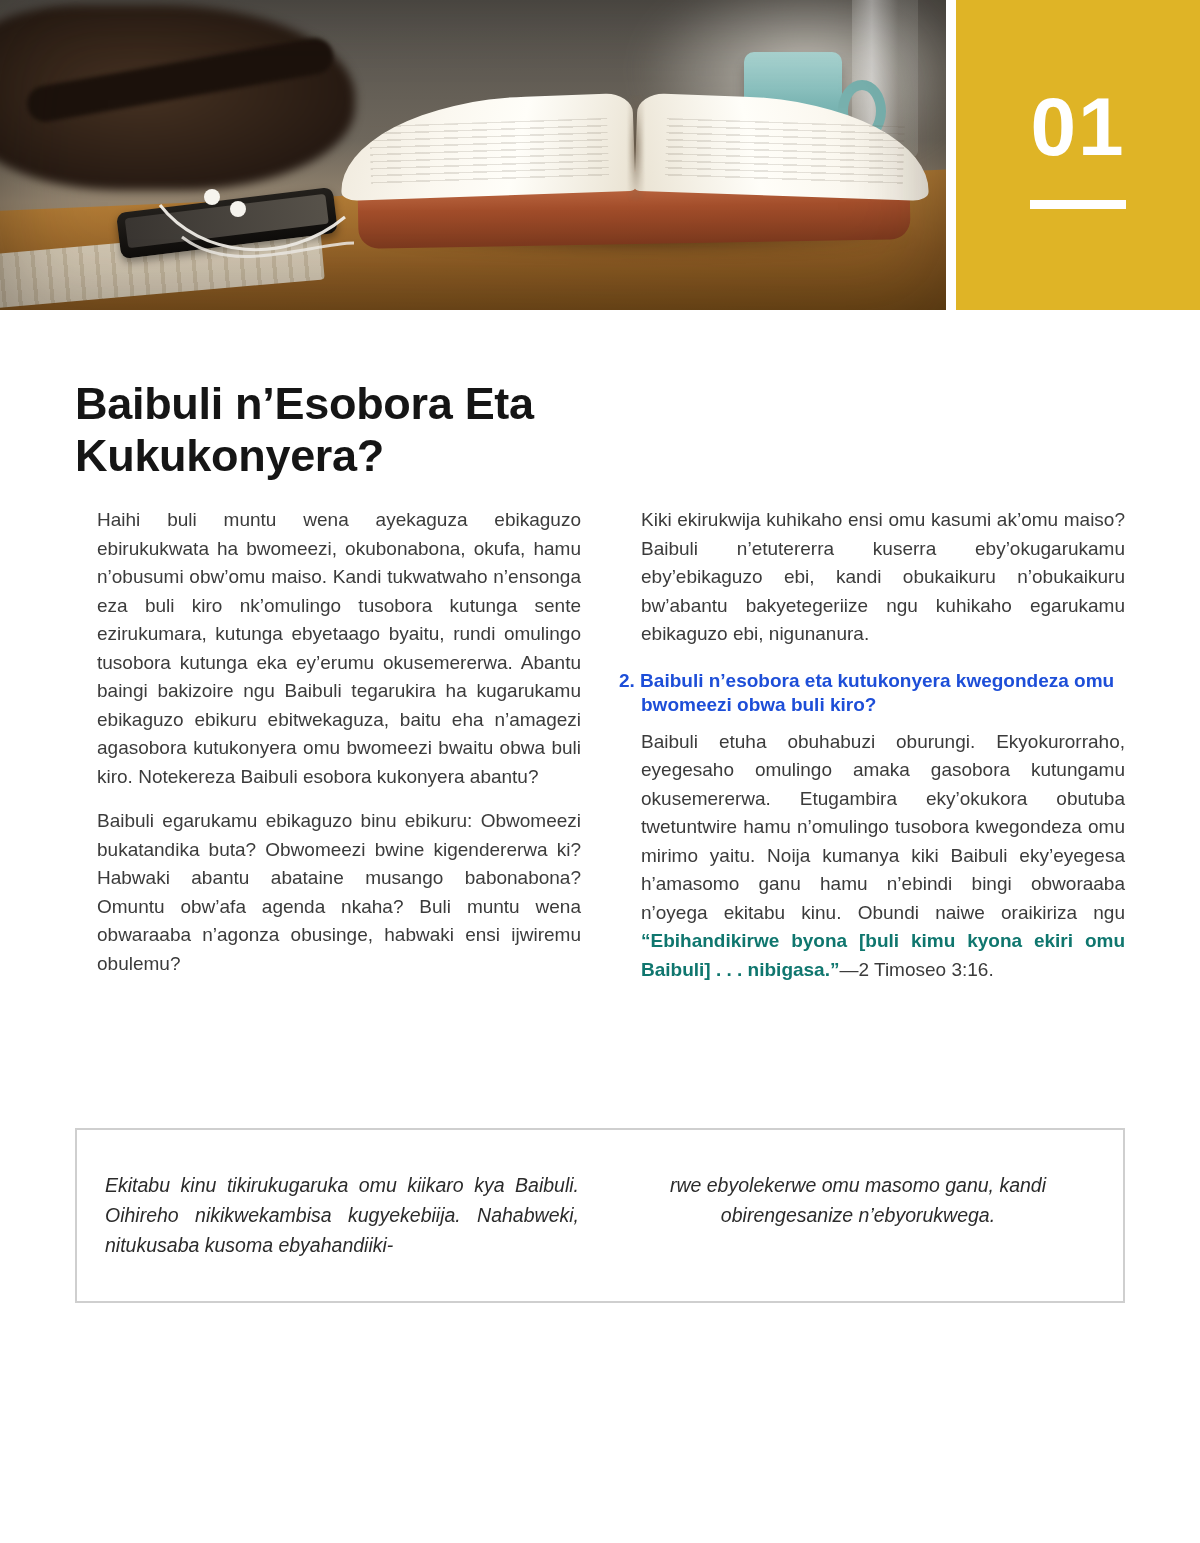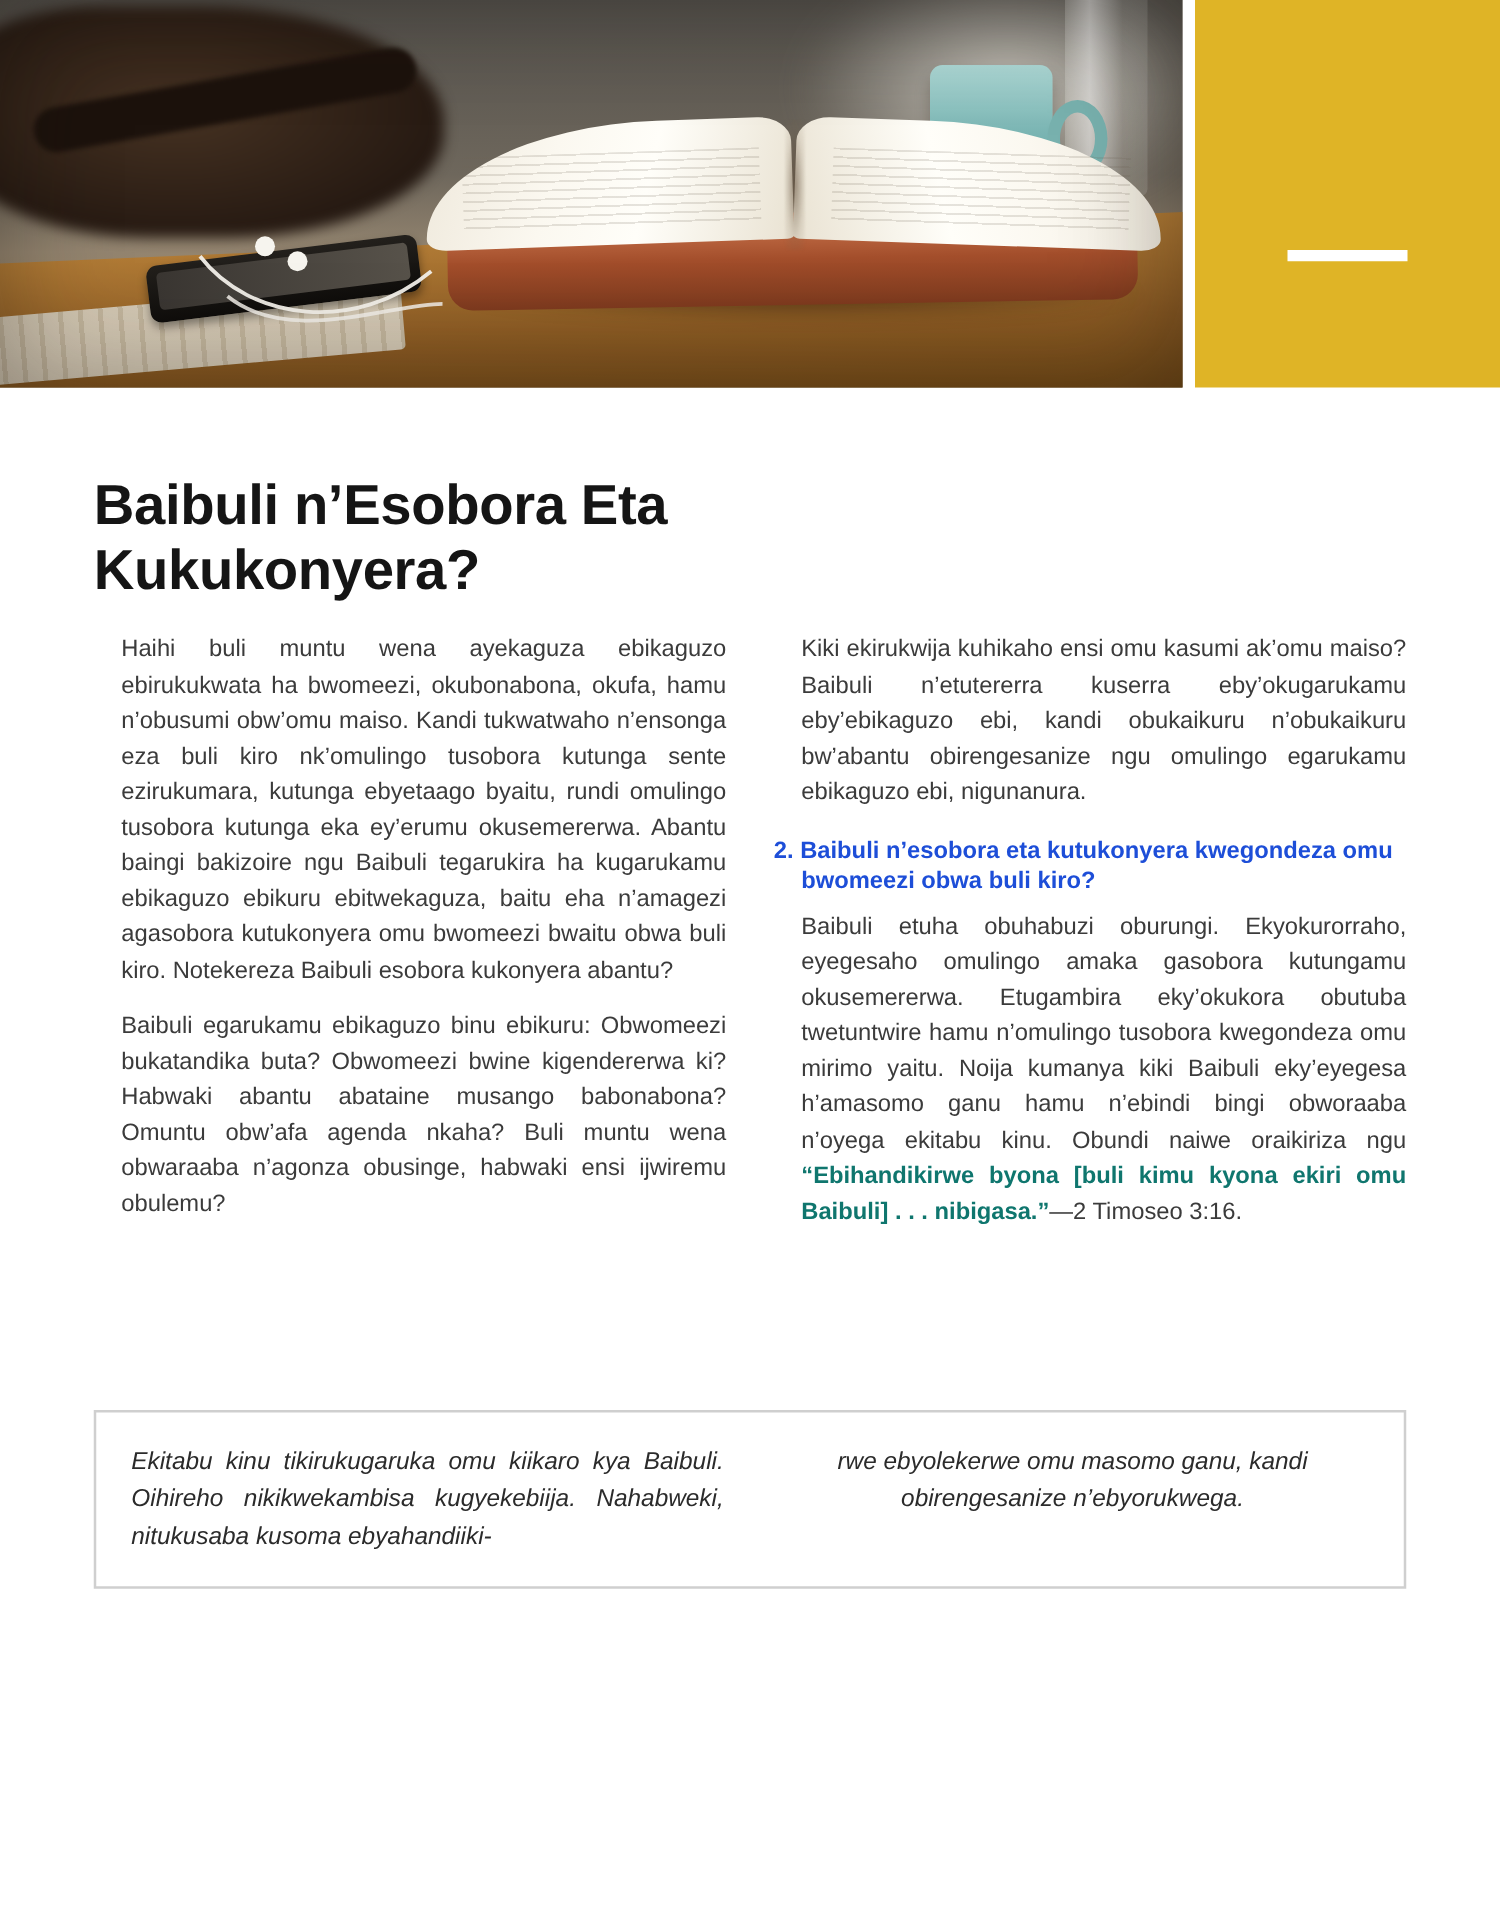--- a/index.html
+++ b/index.html
@@ -89,21 +89,21 @@
   .col { flex:1; font-size:19px; line-height:1.5; color:#3b3b3b; }
   .para { margin:0 0 16px 0; padding-left:22px; text-align:justify; }
   .subhead { color:#1d4ed8; font-weight:700; font-size:19px; line-height:1.3;
     margin:20px 0 10px 0; padding-left:22px; text-indent:-22px; }
   .col .para:first-child { margin-top:0; }
   .bold-quote { font-weight:700; color:#0f766e; }
 
   
   .footer-box { position:absolute; left:75px; top:1128px; width:1050px;
     box-sizing:border-box; border:2px solid #cfcfcf; background:#ffffff;
-    padding:24px 28px; display:flex; gap:42px; }
+    padding:40px 28px; display:flex; gap:42px; }
   .footer-col { flex:1; font-style:italic; font-size:19.5px; line-height:1.55; color:#2b2b2b;text-align:center; }
   .footer-left { text-align:justify; }
 </style>
 </head>
 <body>
 
 <div class="hero">
   <div class="sky"></div>
   <div class="light-right"></div>
   <div class="desk"></div>
@@ -129,33 +129,34 @@
       <div class="text-lines"></div>
     </div>
     <div class="page-r">
       <div class="text-lines"></div>
     </div>
     <div class="spine"></div>
   </div>
 </div>
 
 <div class="badge">
+  <div class="badge-number">01</div>
   <div class="badge-rule"></div>
 </div>
 
 <h1 class="title">Baibuli n’Esobora Eta
 Kukukonyera?</h1>
 
 <div class="columns">
   <div class="col">
     <p class="para">Haihi buli muntu wena ayekaguza ebikaguzo ebirukukwata ha bwomeezi, okubonabona, okufa, hamu n’obusumi obw’omu maiso. Kandi tukwatwaho n’ensonga eza buli kiro nk’omulingo tusobora kutunga sente ezirukumara, kutunga ebyetaago byaitu, rundi omulingo tusobora kutunga eka ey’erumu okusemererwa. Abantu baingi bakizoire ngu Baibuli tegarukira ha kugarukamu ebikaguzo ebikuru ebitwekaguza, baitu eha n’amagezi agasobora kutukonyera omu bwomeezi bwaitu obwa buli kiro. Notekereza Baibuli esobora kukonyera abantu?</p>
     <p class="para">Baibuli egarukamu ebikaguzo binu ebikuru: Obwomeezi bukatandika buta? Obwomeezi bwine kigendererwa ki? Habwaki abantu abataine musango babonabona? Omuntu obw’afa agenda nkaha? Buli muntu wena obwaraaba n’agonza obusinge, habwaki ensi ijwiremu obulemu?</p>
   </div>
   <div class="col">
-    <p class="para">Kiki ekirukwija kuhikaho ensi omu kasumi ak’omu maiso? Baibuli n’etutererra kuserra eby’okugarukamu eby’ebikaguzo ebi, kandi obukaikuru n’obukaikuru bw’abantu obirengesanize ngu omulingo egarukamu ebikaguzo ebi, nigunanura.</p>
+    <p class="para">Kiki ekirukwija kuhikaho ensi omu kasumi ak’omu maiso? Baibuli n’etutererra kuserra eby’okugarukamu eby’ebikaguzo ebi, kandi obukaikuru n’obukaikuru bw’abantu bakyetegeriize ngu kuhikaho egarukamu ebikaguzo ebi, nigunanura.</p>
     <h2 class="subhead">2. Baibuli n’esobora eta kutukonyera kwegondeza omu bwomeezi obwa buli kiro?</h2>
     <p class="para"><span>Baibuli etuha obuhabuzi oburungi. Ekyokurorraho, eyegesaho omulingo amaka gasobora kutungamu okusemererwa. Etugambira eky’okukora obutuba twetuntwire hamu n’omulingo tusobora kwegondeza omu mirimo yaitu. Noija kumanya kiki Baibuli eky’eyegesa h’amasomo ganu hamu n’ebindi bingi obworaaba n’oyega ekitabu kinu. Obundi naiwe oraikiriza ngu </span><span class="bold-quote">“Ebihandikirwe byona [buli kimu kyona ekiri omu Baibuli] . . . nibigasa.”</span><span>—2 Timoseo 3:16.</span></p>
   </div>
 </div>
 
 <div class="footer-box">
   <div class="footer-col footer-left">Ekitabu kinu tikirukugaruka omu kiikaro kya Baibuli. Oihireho nikikwekambisa kugyekebiija. Nahabweki, nitukusaba kusoma ebyahandiiki-</div>
   <div class="footer-col">rwe ebyolekerwe omu masomo ganu, kandi obirengesanize n’ebyorukwega.</div>
 </div>
 

